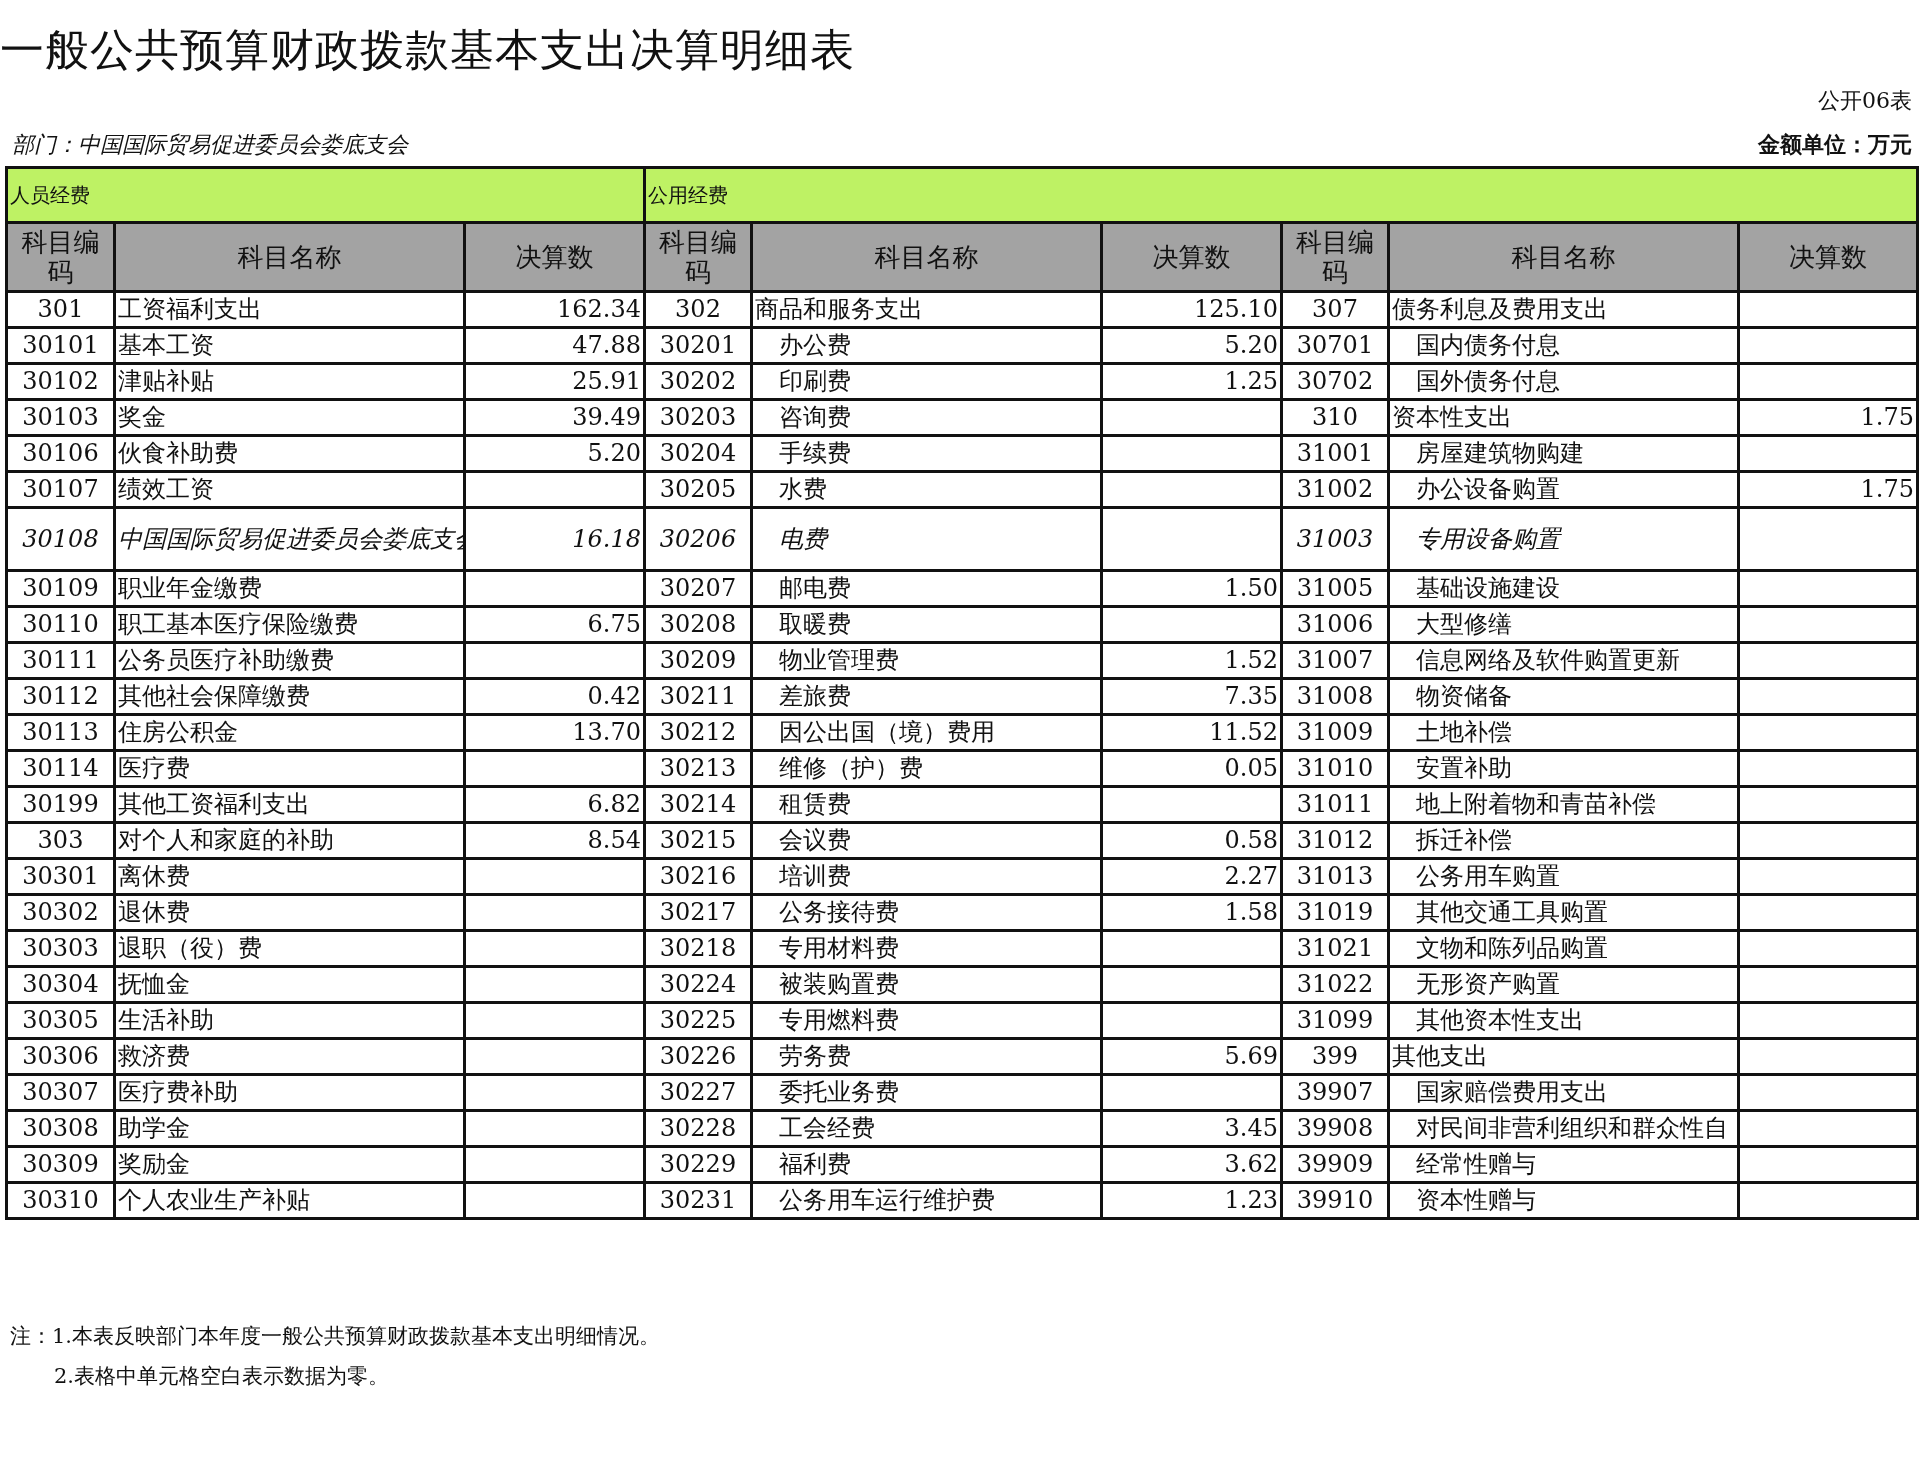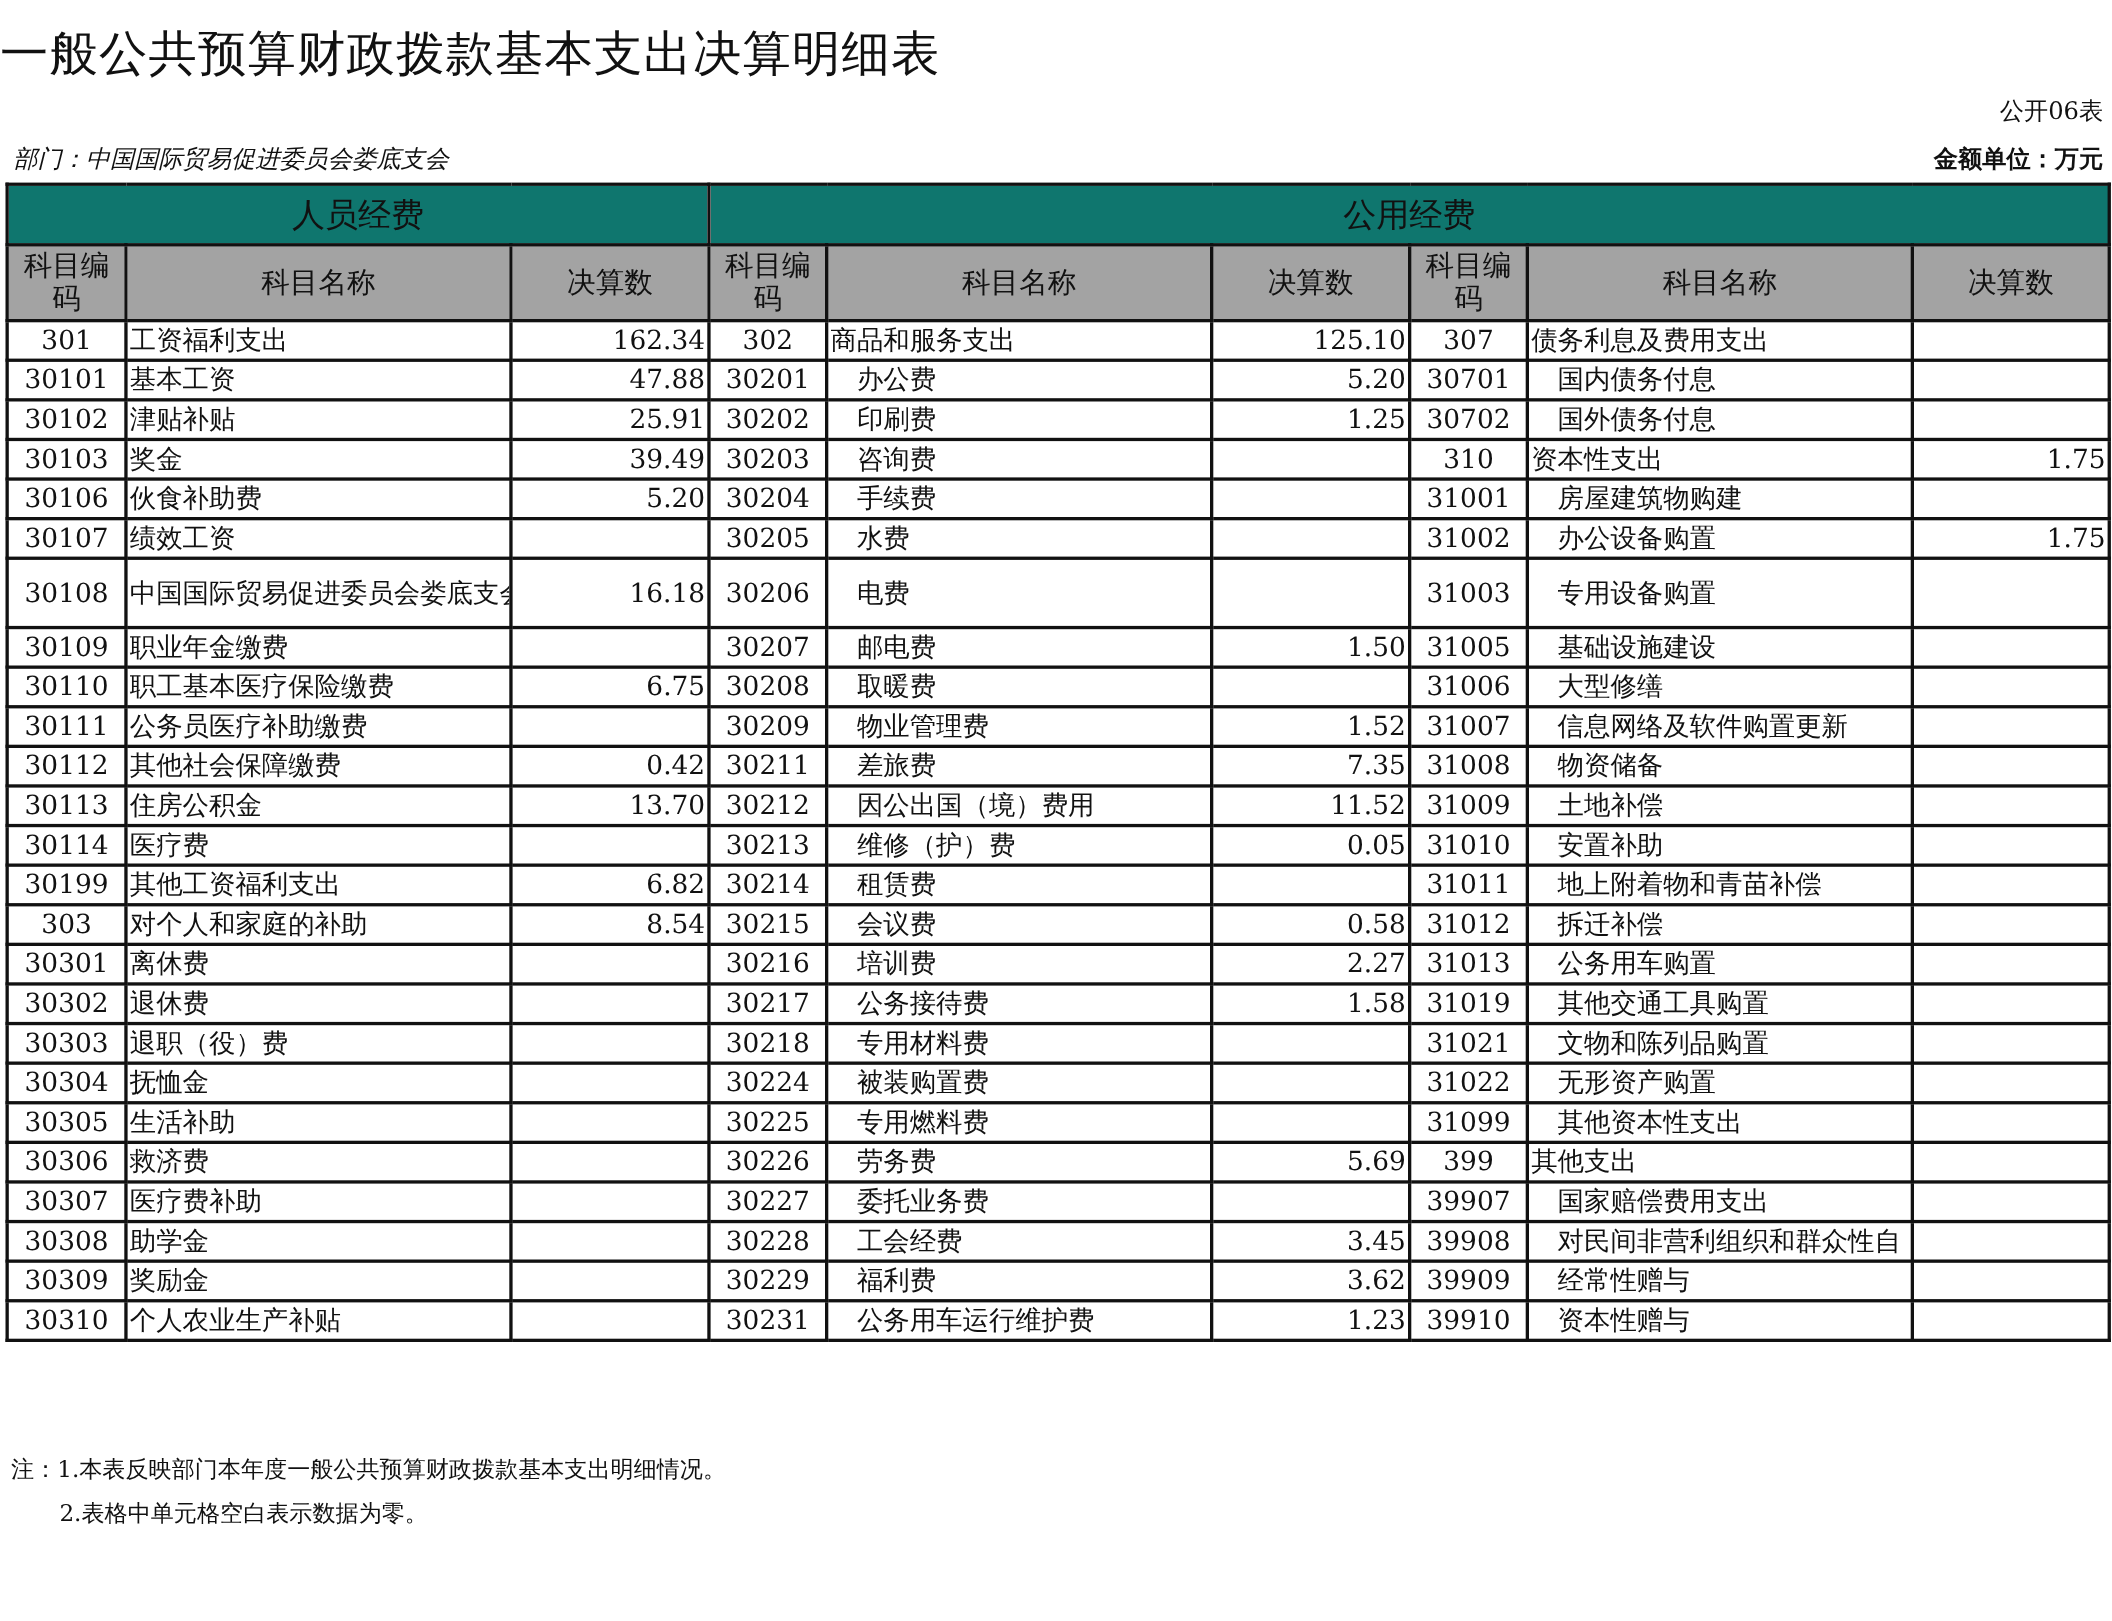--- a/index.html
+++ b/index.html
@@ -7,29 +7,29 @@
          font-family:"DejaVu Serif","Liberation Serif",serif; color:#111; }
   .title { position:absolute; top:20px; left:0; width:1920px; 
            font-size:44px; letter-spacing:1px; line-height:60px; }
   .form-no { position:absolute; top:86px; right:8px; font-size:22px; }
   .dept { position:absolute; top:130px; left:12px; font-size:22px;font-style:italic; }
   .unit { position:absolute; top:130px; right:8px; font-size:22px;font-weight:bold; }
   table.main { position:absolute; top:166px; left:5px; width:1911px;
                border-collapse:collapse; table-layout:fixed; font-size:24px; }
   table.main td, table.main th { border:3px solid #111; padding:0 2px; overflow:hidden;
                white-space:nowrap; font-weight:normal; }
-  th.group { background:#0f766e; height:52px; text-align:center; font-size:30px; }
+  th.group { background:#bef264; height:52px; text-align:left; font-size:20px; }
   th.colh { background:#a3a3a3; height:66px; text-align:center; font-size:26px; line-height:30px; }
   th.colh.code { white-space:normal; }
   td { height:33px; line-height:33px; }
   td.code { text-align:center; }
   td.name { text-align:left; }
   td.name.sub { padding-left:26px; }
   td.amt { text-align:right; padding-right:0; }
-  tr.tall td { height:60px; }
+  tr.tall td { height:60px;font-style:italic; }
   td.wrap { white-space:normal; line-height:28px; }
   .notes { position:absolute; top:1316px; left:10px; font-size:21px; line-height:40px; }
   .notes .n2 { padding-left:44px; }
 </style>
 </head>
 <body>
 
 <div class="title">一般公共预算财政拨款基本支出决算明细表</div>
 <div class="form-no">公开06表</div>
 <div class="dept">部门：中国国际贸易促进委员会娄底支会</div>

